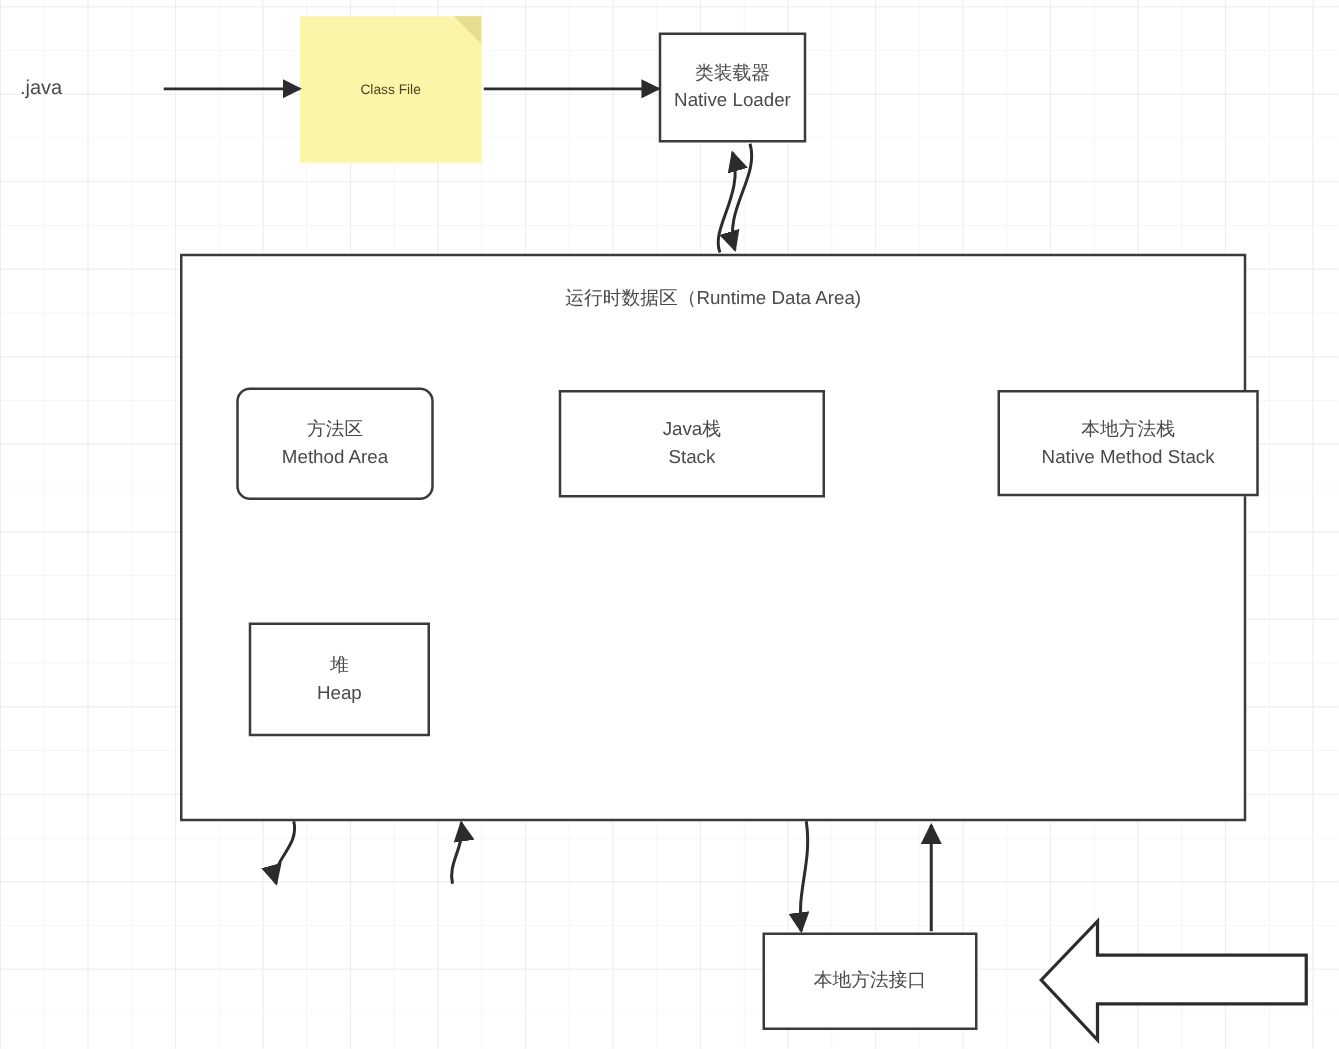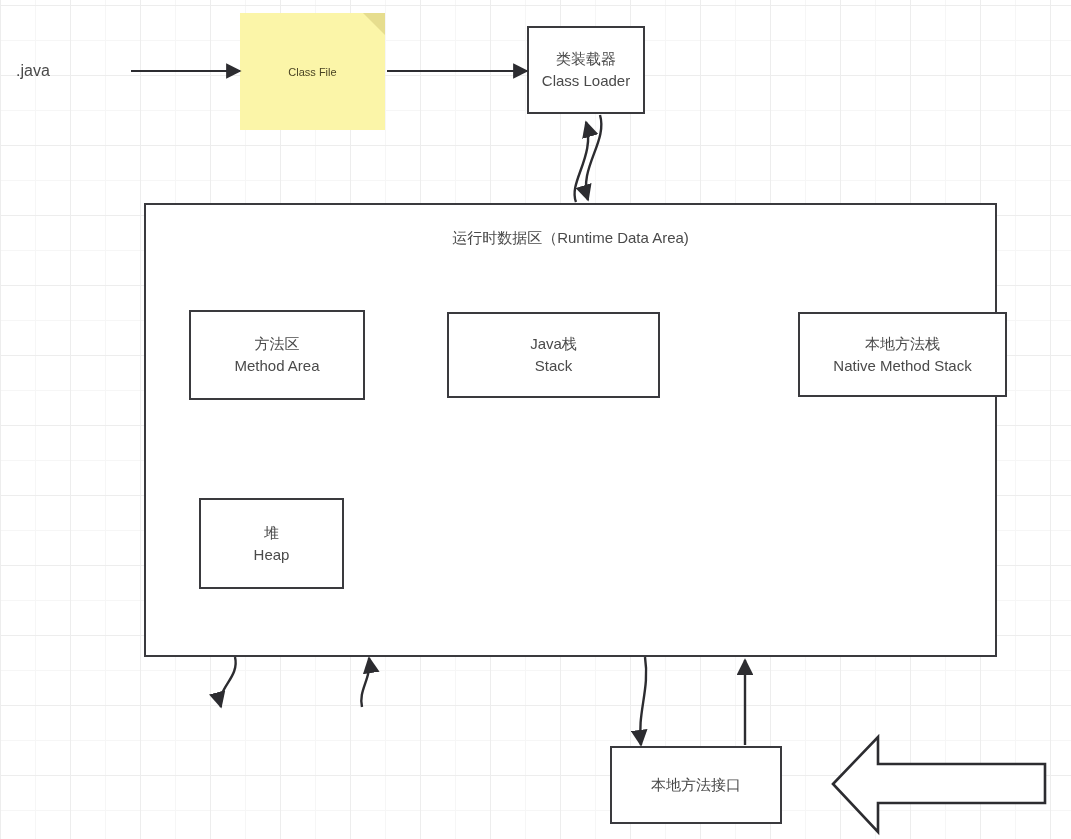--- a/index.html
+++ b/index.html
@@ -94,28 +94,28 @@
 
   <div class="plain-text" style="left:16px; top:62px;">.java</div>
 
   <div class="note" style="left:240px; top:13px; width:145px; height:117px;">
     <span class="fold"></span>
     <span>Class File</span>
   </div>
 
   <div class="box" style="left:527px; top:26px; width:118px; height:88px;">
     <span class="cn">类装载器</span>
-    <span class="en">Class Loader</span>
+    <span class="en">Native Loader</span>
   </div>
 
   <div style="position:absolute; left:144px; top:203px; width:853px; height:454px; box-sizing:border-box; border:2px solid #3a3a3e; background:#ffffff;"></div>
 
   <div class="rda-title" style="left:144px; top:229px; width:853px;">运行时数据区（Runtime Data Area)</div>
 
-  <div class="box" style="left:189px; top:310px; width:176px; height:90px;">
+  <div class="box" style="left:189px; top:310px; width:158px; height:90px;border-radius:11px;">
     <span class="cn">方法区</span>
     <span class="en">Method Area</span>
   </div>
 
   <div class="box" style="left:447px; top:312px; width:213px; height:86px;text-align:center;">
     <span class="cn">Java栈</span>
     <span class="en">Stack</span>
   </div>
 
   <div class="box" style="left:754px; top:312px; width:209px; height:85px;margin-left:44px;">

